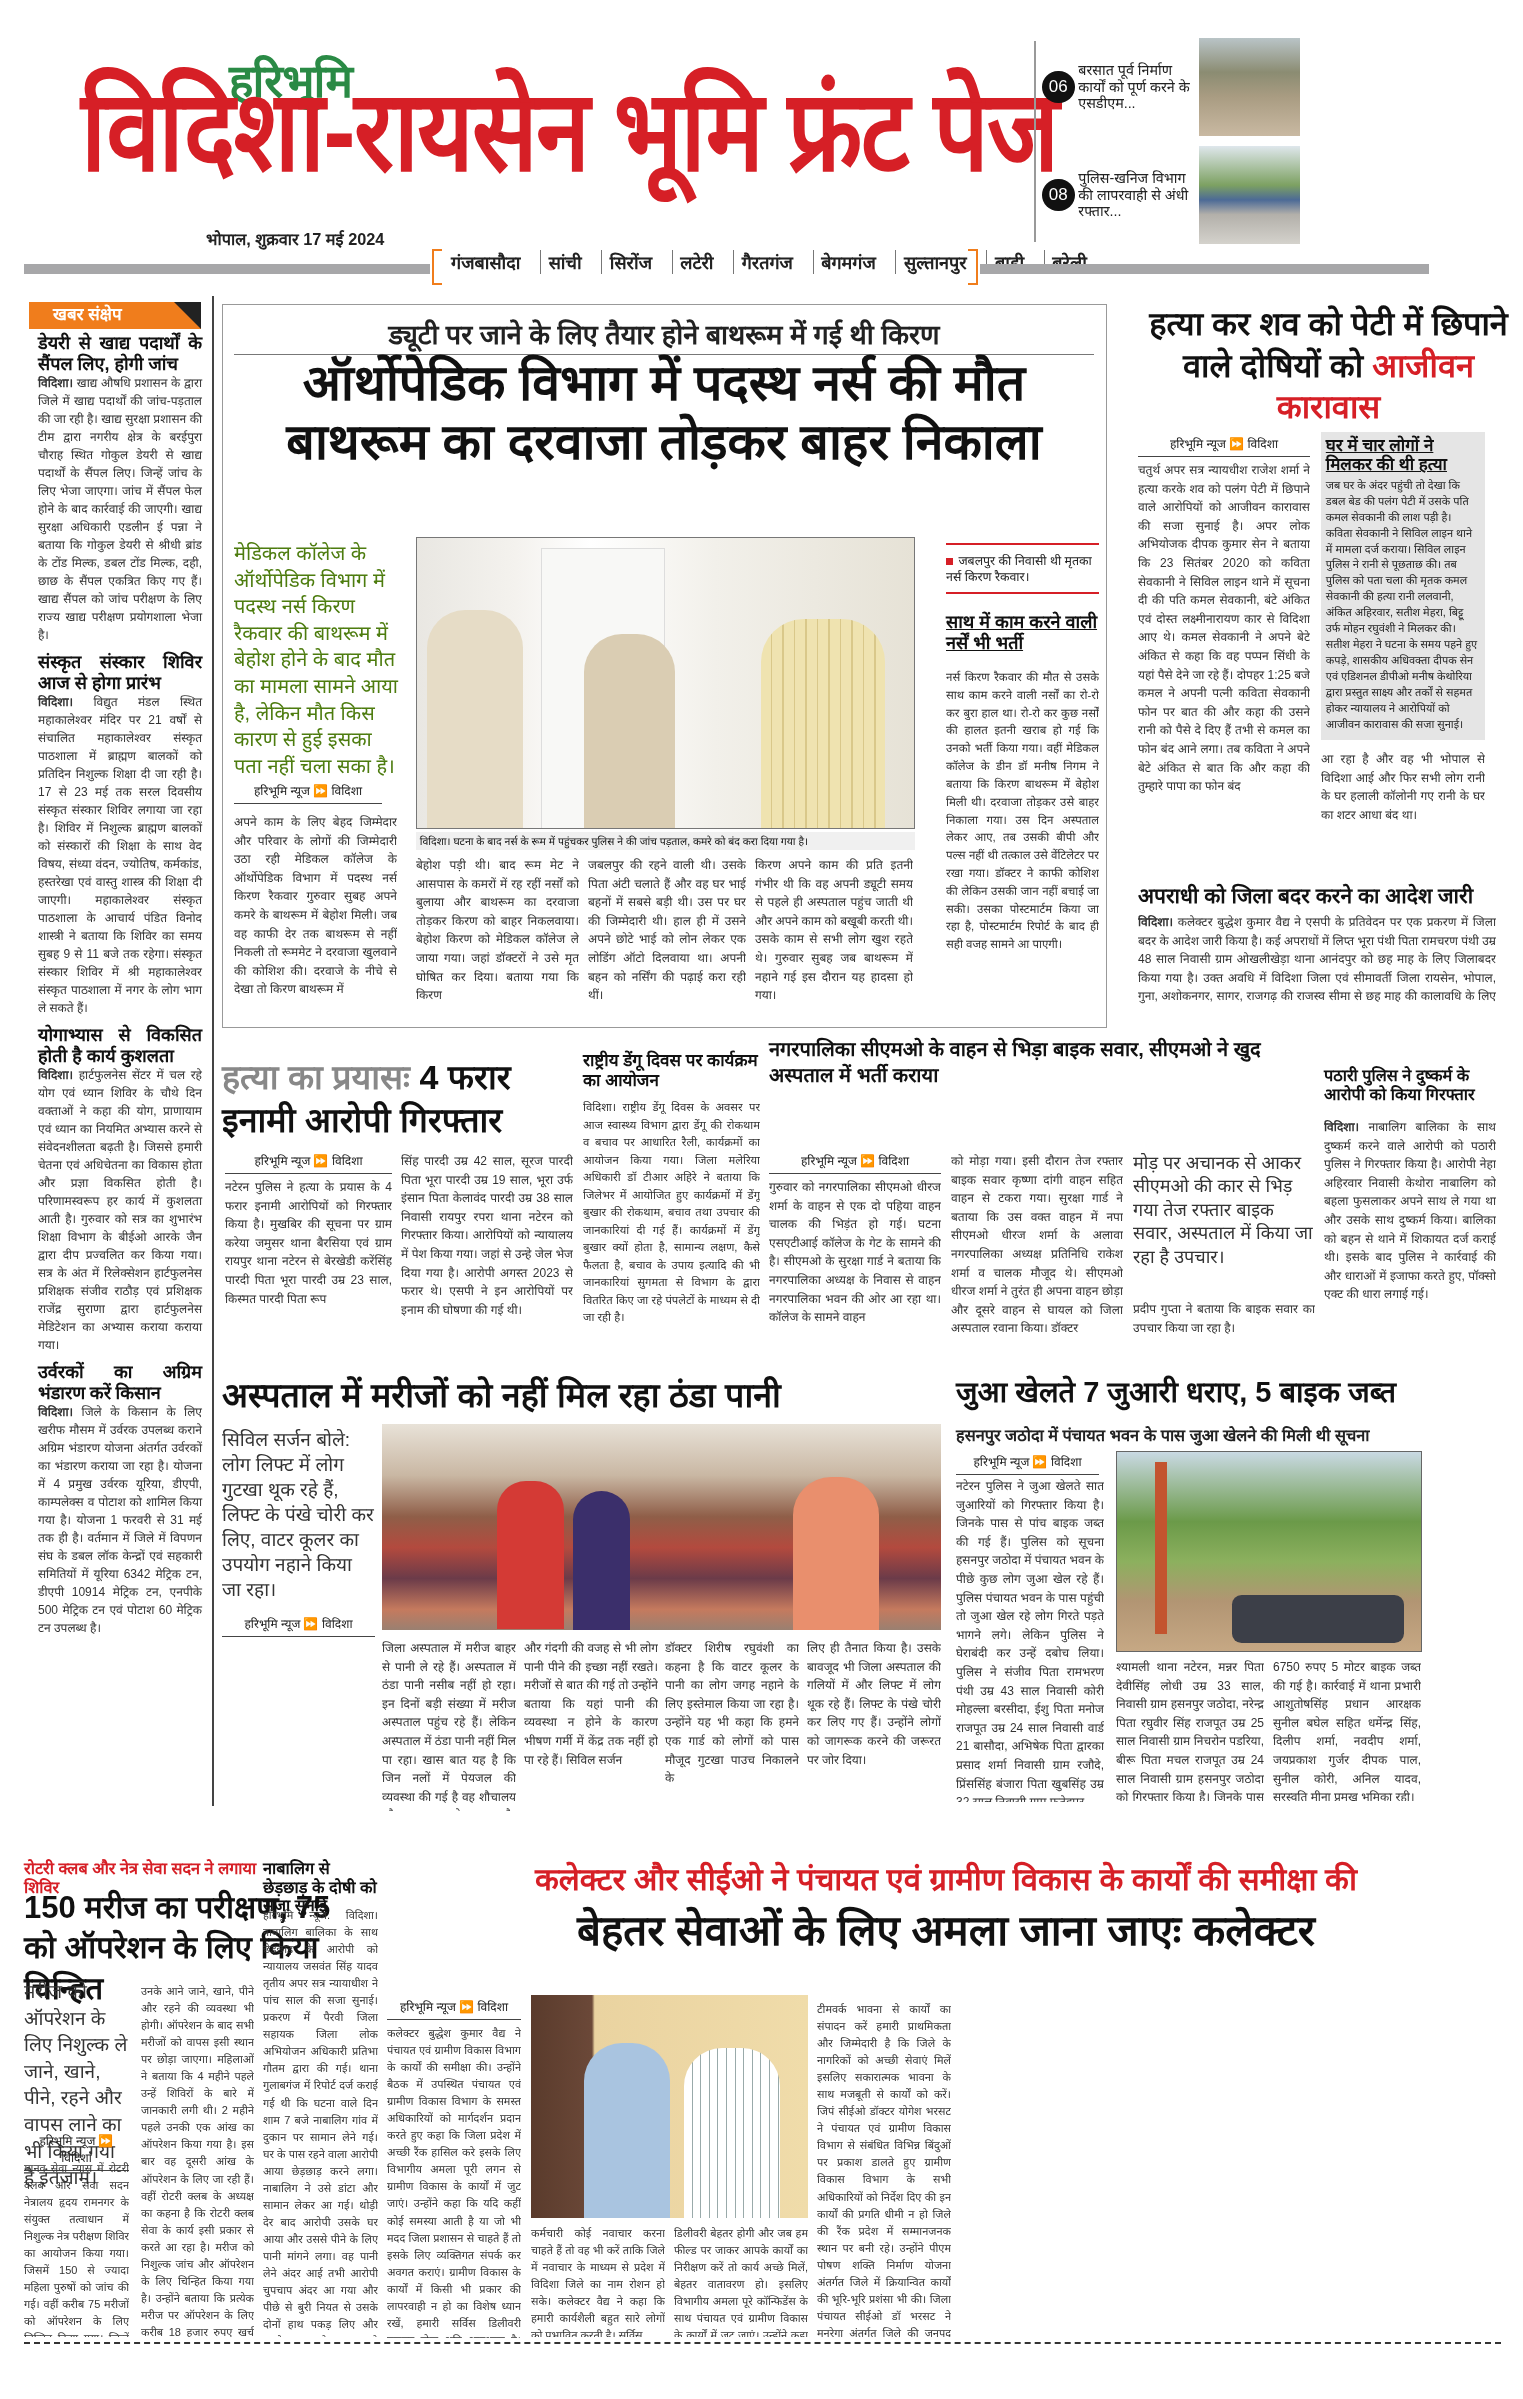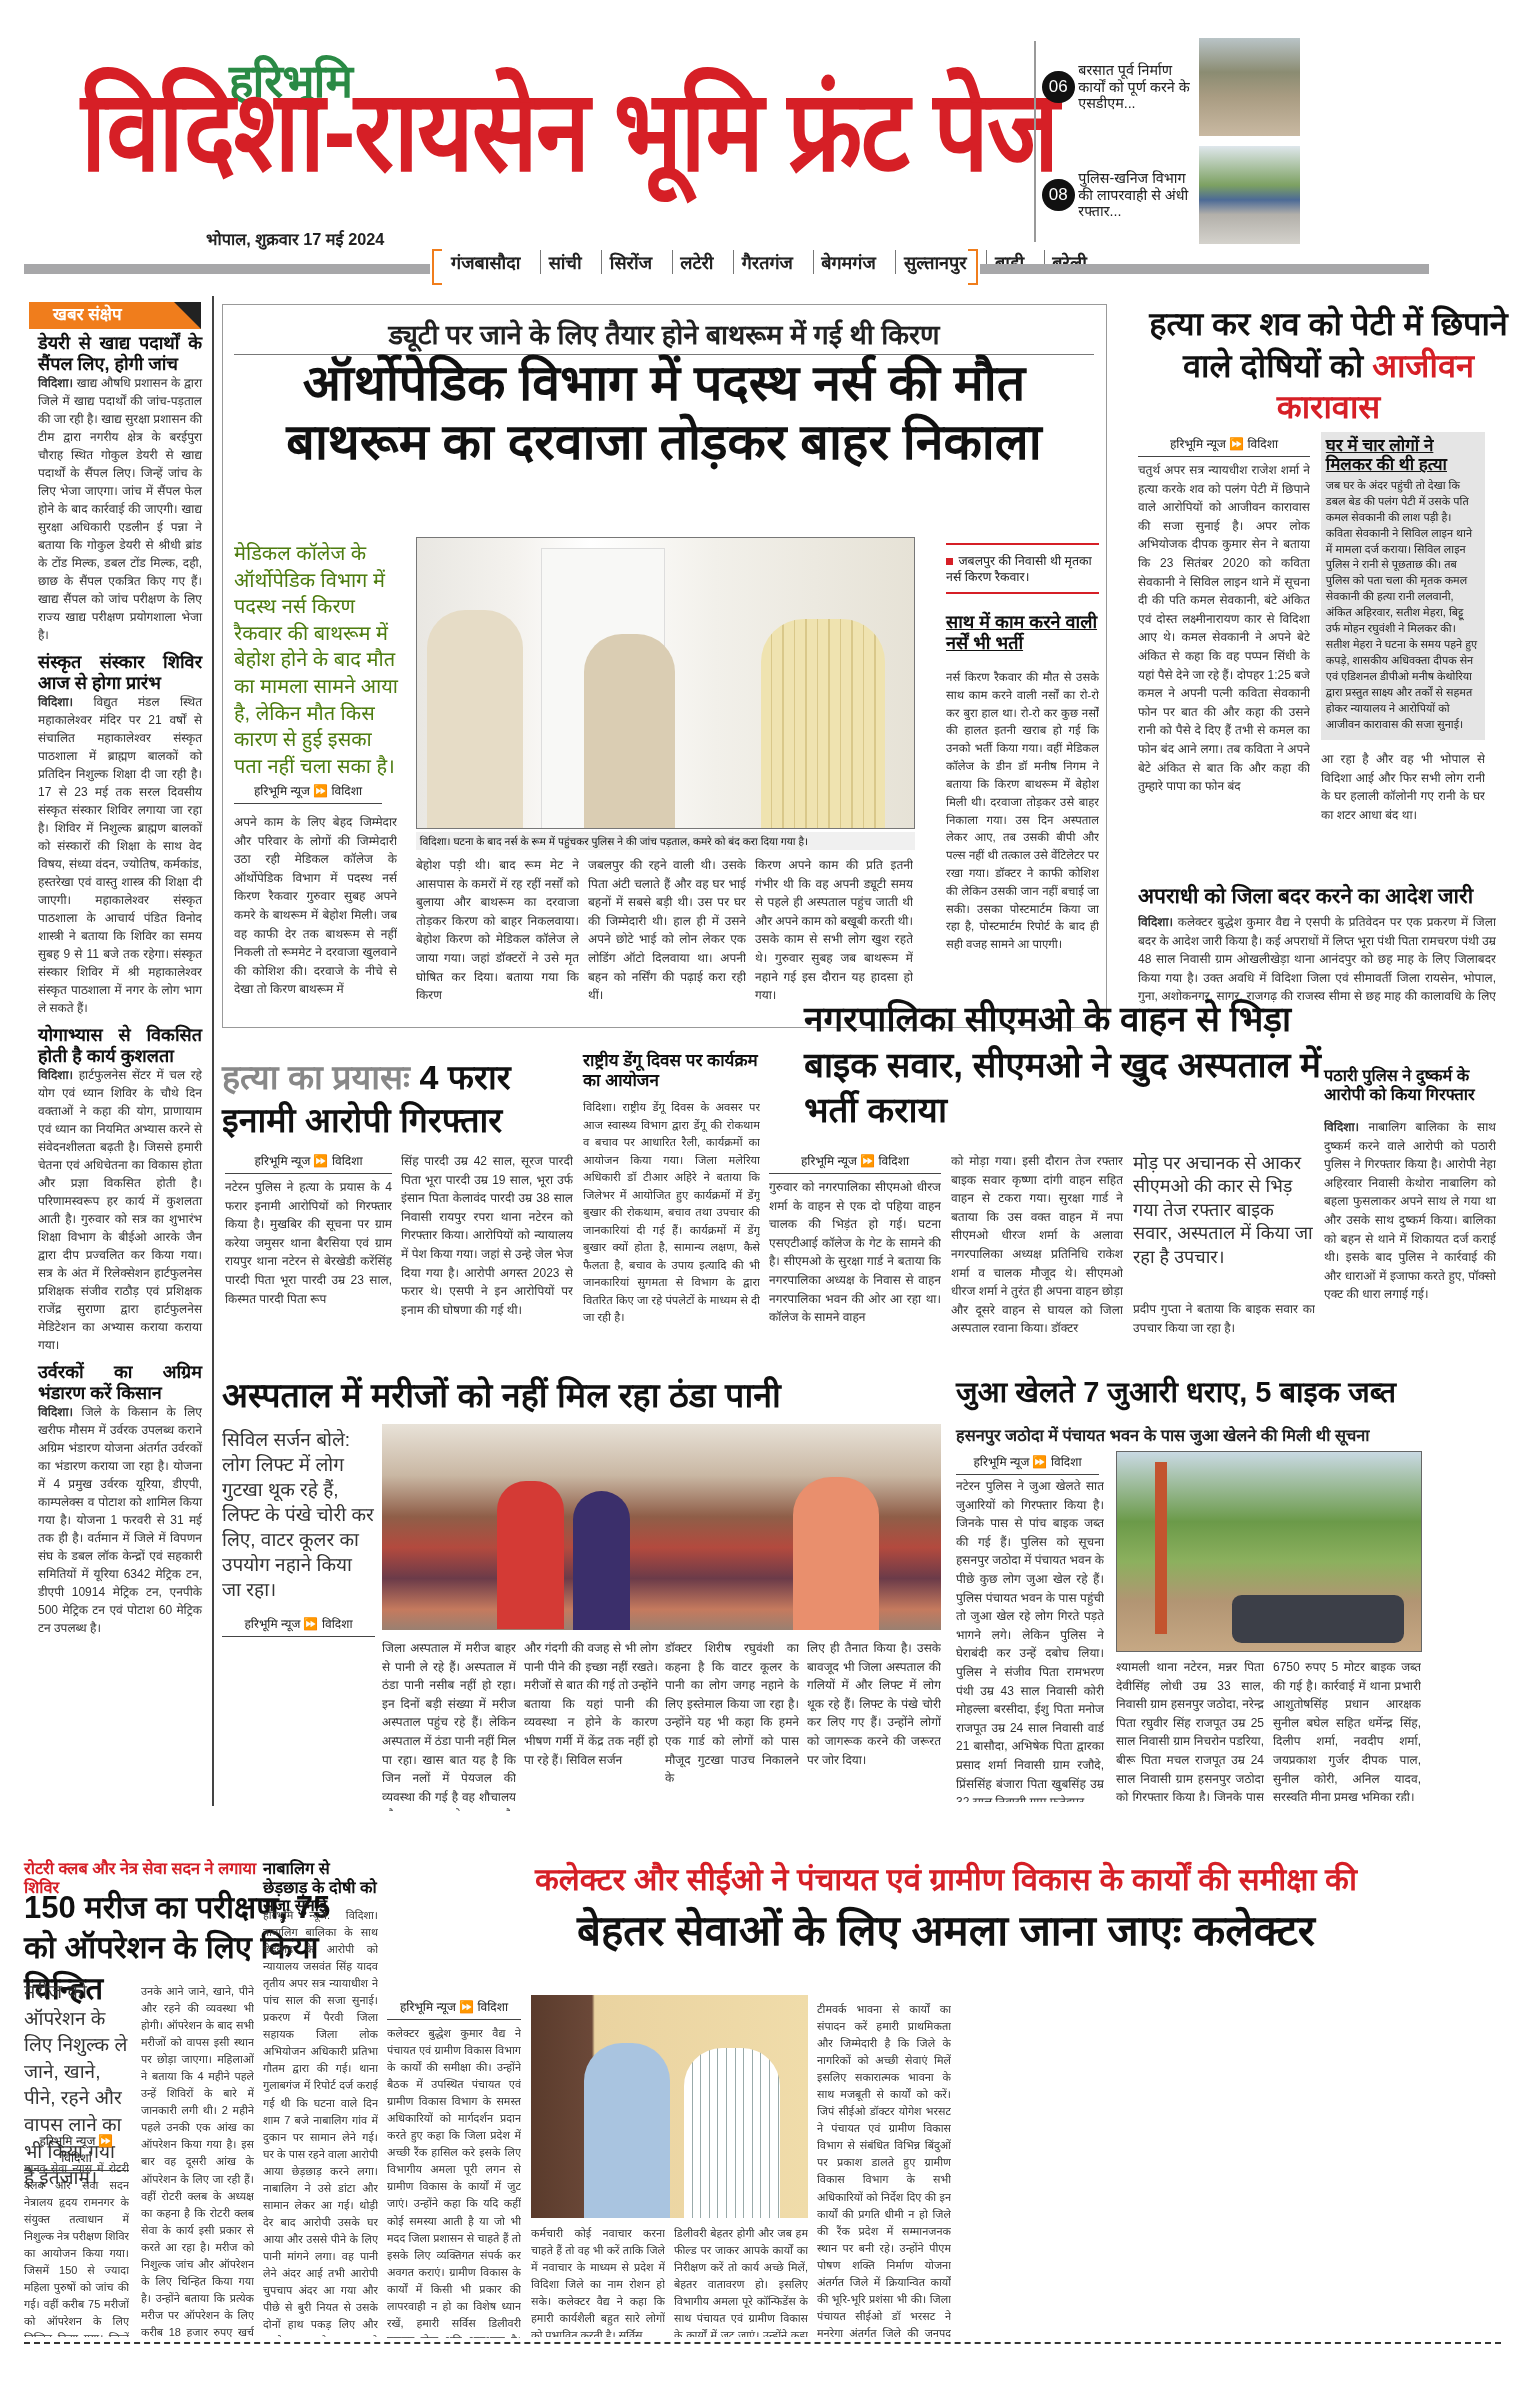--- a/index.html
+++ b/index.html
@@ -79,21 +79,21 @@
   </div>
   <div style="margin-top:7.6px;">
     <div class="hd" style="font-size:18px;">संस्कृत संस्कार शिविर आज से होगा प्रारंभ</div>
     <div><b>विदिशा।</b> <span>विद्युत मंडल स्थित महाकालेश्वर मंदिर पर 21 वर्षों से संचालित महाकालेश्वर संस्कृत पाठशाला में ब्राह्मण बालकों को प्रतिदिन निशुल्क शिक्षा दी जा रही है। 17 से 23 मई तक सरल दिवसीय संस्कृत संस्कार शिविर लगाया जा रहा है। शिविर में निशुल्क ब्राह्मण बालकों को संस्कारों की शिक्षा के साथ वेद विषय, संध्या वंदन, ज्योतिष, कर्मकांड, हस्तरेखा एवं वास्तु शास्त्र की शिक्षा दी जाएगी। महाकालेश्वर संस्कृत पाठशाला के आचार्य पंडित विनोद शास्त्री ने बताया कि शिविर का समय सुबह 9 से 11 बजे तक रहेगा। संस्कृत संस्कार शिविर में श्री महाकालेश्वर संस्कृत पाठशाला में नगर के लोग भाग ले सकते हैं।</span></div>
   </div>
   <div style="margin-top:7.6px;">
     <div class="hd" style="font-size:18px;">योगाभ्यास से विकसित होती है कार्य कुशलता</div>
     <div><b>विदिशा।</b> <span>हार्टफुलनेस सेंटर में चल रहे योग एवं ध्यान शिविर के चौथे दिन वक्ताओं ने कहा की योग, प्राणायाम एवं ध्यान का नियमित अभ्यास करने से संवेदनशीलता बढ़ती है। जिससे हमारी चेतना एवं अधिचेतना का विकास होता और प्रज्ञा विकसित होती है। परिणामस्वरूप हर कार्य में कुशलता आती है। गुरुवार को सत्र का शुभारंभ शिक्षा विभाग के बीईओ आरके जैन द्वारा दीप प्रज्वलित कर किया गया। सत्र के अंत में रिलेक्सेशन हार्टफुलनेस प्रशिक्षक संजीव राठौड़ एवं प्रशिक्षक राजेंद्र सुराणा द्वारा हार्टफुलनेस मेडिटेशन का अभ्यास कराया कराया गया।</span></div>
   </div>
   <div style="margin-top:7.6px;">
-    <div class="hd" style="font-size:18px;">उर्वरकों का अग्रिम भंडारण करें किसान</div>
+    <div class="hd" style="font-size:18px;font-family:Liberation Serif, serif;">उर्वरकों का अग्रिम भंडारण करें किसान</div>
     <div><b>विदिशा।</b> <span>जिले के किसान के लिए खरीफ मौसम में उर्वरक उपलब्ध कराने अग्रिम भंडारण योजना अंतर्गत उर्वरकों का भंडारण कराया जा रहा है। योजना में 4 प्रमुख उर्वरक यूरिया, डीएपी, काम्पलेक्स व पोटाश को शामिल किया गया है। योजना 1 फरवरी से 31 मई तक ही है। वर्तमान में जिले में विपणन संघ के डबल लॉक केन्द्रों एवं सहकारी समितियों में यूरिया 6342 मेट्रिक टन, डीएपी 10914 मेट्रिक टन, एनपीके 500 मेट्रिक टन एवं पोटाश 60 मेट्रिक टन उपलब्ध है।</span></div>
   </div>
 </div>
 
 <div class="box" style="left:222px;top:304px;width:885px;height:724px;"></div>
 <div class="abs" style="left:234px;top:315px;width:860px;text-align:center;font-size:27px;color:#222;border-bottom:1.4px solid #777;padding-bottom:1.9px;font-weight:bold;">ड्यूटी पर जाने के लिए तैयार होने बाथरूम में गई थी किरण</div>
 <div class="abs hd" style="left:234px;top:354px;width:860px;text-align:center;font-size:50px;line-height:1.18;">ऑर्थोपेडिक विभाग में पदस्थ नर्स की मौत बाथरूम का दरवाजा तोड़कर बाहर निकाला</div>
 <div class="abs" style="left:234px;top:540px;width:167px;font-size:20px;line-height:1.33;color:#4d7c0f;">मेडिकल कॉलेज के ऑर्थोपेडिक विभाग में पदस्थ नर्स किरण रैकवार की बाथरूम में बेहोश होने के बाद मौत का मामला सामने आया है, लेकिन मौत किस कारण से हुई इसका पता नहीं चला सका है।</div>
 <div class="abs byline" style="left:234px;top:782px;width:148px;">हरिभूमि न्यूज ⏩ विदिशा</div>
 <div class="photo" style="left:416px;top:537px;width:499px;height:292px;background:linear-gradient(90deg,#e9e7e2 0%,#f4f2ee 20%,#ffffff 35%,#f2f0ea 60%,#e6e2d6 100%);border:1px solid #777;">
@@ -136,21 +136,21 @@
 </div>
 <div class="abs byline" style="left:225px;top:1152px;width:167px;">हरिभूमि न्यूज ⏩ विदिशा</div>
 <div class="col" style="left:225px;top:1178px;width:167px;height:163px;">नटेरन पुलिस ने हत्या के प्रयास के 4 फरार इनामी आरोपियों को गिरफ्तार किया है। मुखबिर की सूचना पर ग्राम करेया जमुसर थाना बैरसिया एवं ग्राम रायपुर थाना नटेरन से बेरखेडी करेंसिंह पारदी पिता भूरा पारदी उम्र 23 साल, किस्मत पारदी पिता रूप</div>
 <div class="col" style="left:401px;top:1152px;width:172px;height:186px;">सिंह पारदी उम्र 42 साल, सूरज पारदी पिता भूरा पारदी उम्र 19 साल, भूरा उर्फ इंसान पिता केलावंद पारदी उम्र 38 साल निवासी रायपुर रपरा थाना नटेरन को गिरफ्तार किया। आरोपियों को न्यायालय में पेश किया गया। जहां से उन्हे जेल भेज दिया गया है। आरोपी अगस्त 2023 से फरार थे। एसपी ने इन आरोपियों पर इनाम की घोषणा की गई थी।</div>
 
 <div class="abs hd" style="left:583px;top:1051px;width:177px;font-size:17px;">राष्ट्रीय डेंगू दिवस पर कार्यक्रम का आयोजन</div>
 <div class="col" style="left:583px;top:1099px;width:177px;height:244px;font-size:11.3px;">
   <span>विदिशा।</span> <span>राष्ट्रीय डेंगू दिवस के अवसर पर आज स्वास्थ्य विभाग द्वारा डेंगू की रोकथाम व बचाव पर आधारित रैली, कार्यक्रमों का आयोजन किया गया। जिला मलेरिया अधिकारी डॉ टीआर अहिरे ने बताया कि जिलेभर में आयोजित हुए कार्यक्रमों में डेंगू बुखार की रोकथाम, बचाव तथा उपचार की जानकारियां दी गई हैं। कार्यक्रमों में डेंगू बुखार क्यों होता है, सामान्य लक्षण, कैसे फैलता है, बचाव के उपाय इत्यादि की भी जानकारियां सुगमता से विभाग के द्वारा वितरित किए जा रहे पंपलेटों के माध्यम से दी जा रही है।</span>
 </div>
 
-<div class="abs hd" style="left:769px;top:996px;width:554px;font-size:35px;line-height:1.3;margin-left:35px;">नगरपालिका सीएमओ के वाहन से भिड़ा बाइक सवार, सीएमओ ने खुद अस्पताल में भर्ती कराया</div>
+<div class="abs hd" style="left:769px;top:1036px;width:554px;font-size:20px;line-height:1.3;">नगरपालिका सीएमओ के वाहन से भिड़ा बाइक सवार, सीएमओ ने खुद अस्पताल में भर्ती कराया</div>
 <div class="abs byline" style="left:769px;top:1152px;width:172px;">हरिभूमि न्यूज ⏩ विदिशा</div>
 <div class="col" style="left:769px;top:1178px;width:172px;height:163px;">गुरुवार को नगरपालिका सीएमओ धीरज शर्मा के वाहन से एक दो पहिया वाहन चालक की भिड़ंत हो गई। घटना एसएटीआई कॉलेज के गेट के सामने की है। सीएमओ के सुरक्षा गार्ड ने बताया कि नगरपालिका अध्यक्ष के निवास से वाहन नगरपालिका भवन की ओर आ रहा था। कॉलेज के सामने वाहन</div>
 <div class="col" style="left:951px;top:1152px;width:172px;height:186px;">को मोड़ा गया। इसी दौरान तेज रफ्तार बाइक सवार कृष्णा दांगी वाहन सहित वाहन से टकरा गया। सुरक्षा गार्ड ने बताया कि उस वक्त वाहन में नपा सीएमओ धीरज शर्मा के अलावा नगरपालिका अध्यक्ष प्रतिनिधि राकेश शर्मा व चालक मौजूद थे। सीएमओ धीरज शर्मा ने तुरंत ही अपना वाहन छोड़ा और दूसरे वाहन से घायल को जिला अस्पताल रवाना किया। डॉक्टर</div>
 <div class="abs" style="left:1133px;top:1152px;width:182px;font-size:18px;line-height:1.3;color:#333;">मोड़ पर अचानक से आकर सीएमओ की कार से भिड़ गया तेज रफ्तार बाइक सवार, अस्पताल में किया जा रहा है उपचार।</div>
 <div class="col" style="left:1133px;top:1300px;width:182px;height:43px;">प्रदीप गुप्ता ने बताया कि बाइक सवार का उपचार किया जा रहा है।</div>
 
 <div class="abs hd" style="left:1324px;top:1066px;width:172px;font-size:16.3px;">पठारी पुलिस ने दुष्कर्म के आरोपी को किया गिरफ्तार</div>
 <div class="col" style="left:1324px;top:1118px;width:172px;height:225px;">
   <b>विदिशा।</b> <span>नाबालिग बालिका के साथ दुष्कर्म करने वाले आरोपी को पठारी पुलिस ने गिरफ्तार किया है। आरोपी नेहा अहिरवार निवासी केथोरा नाबालिग को बहला फुसलाकर अपने साथ ले गया था और उसके साथ दुष्कर्म किया। बालिका को बहन से थाने में शिकायत दर्ज कराई थी। इसके बाद पुलिस ने कार्रवाई की और धाराओं में इजाफा करते हुए, पॉक्सो एक्ट की धारा लगाई गई।</span>
 </div>

